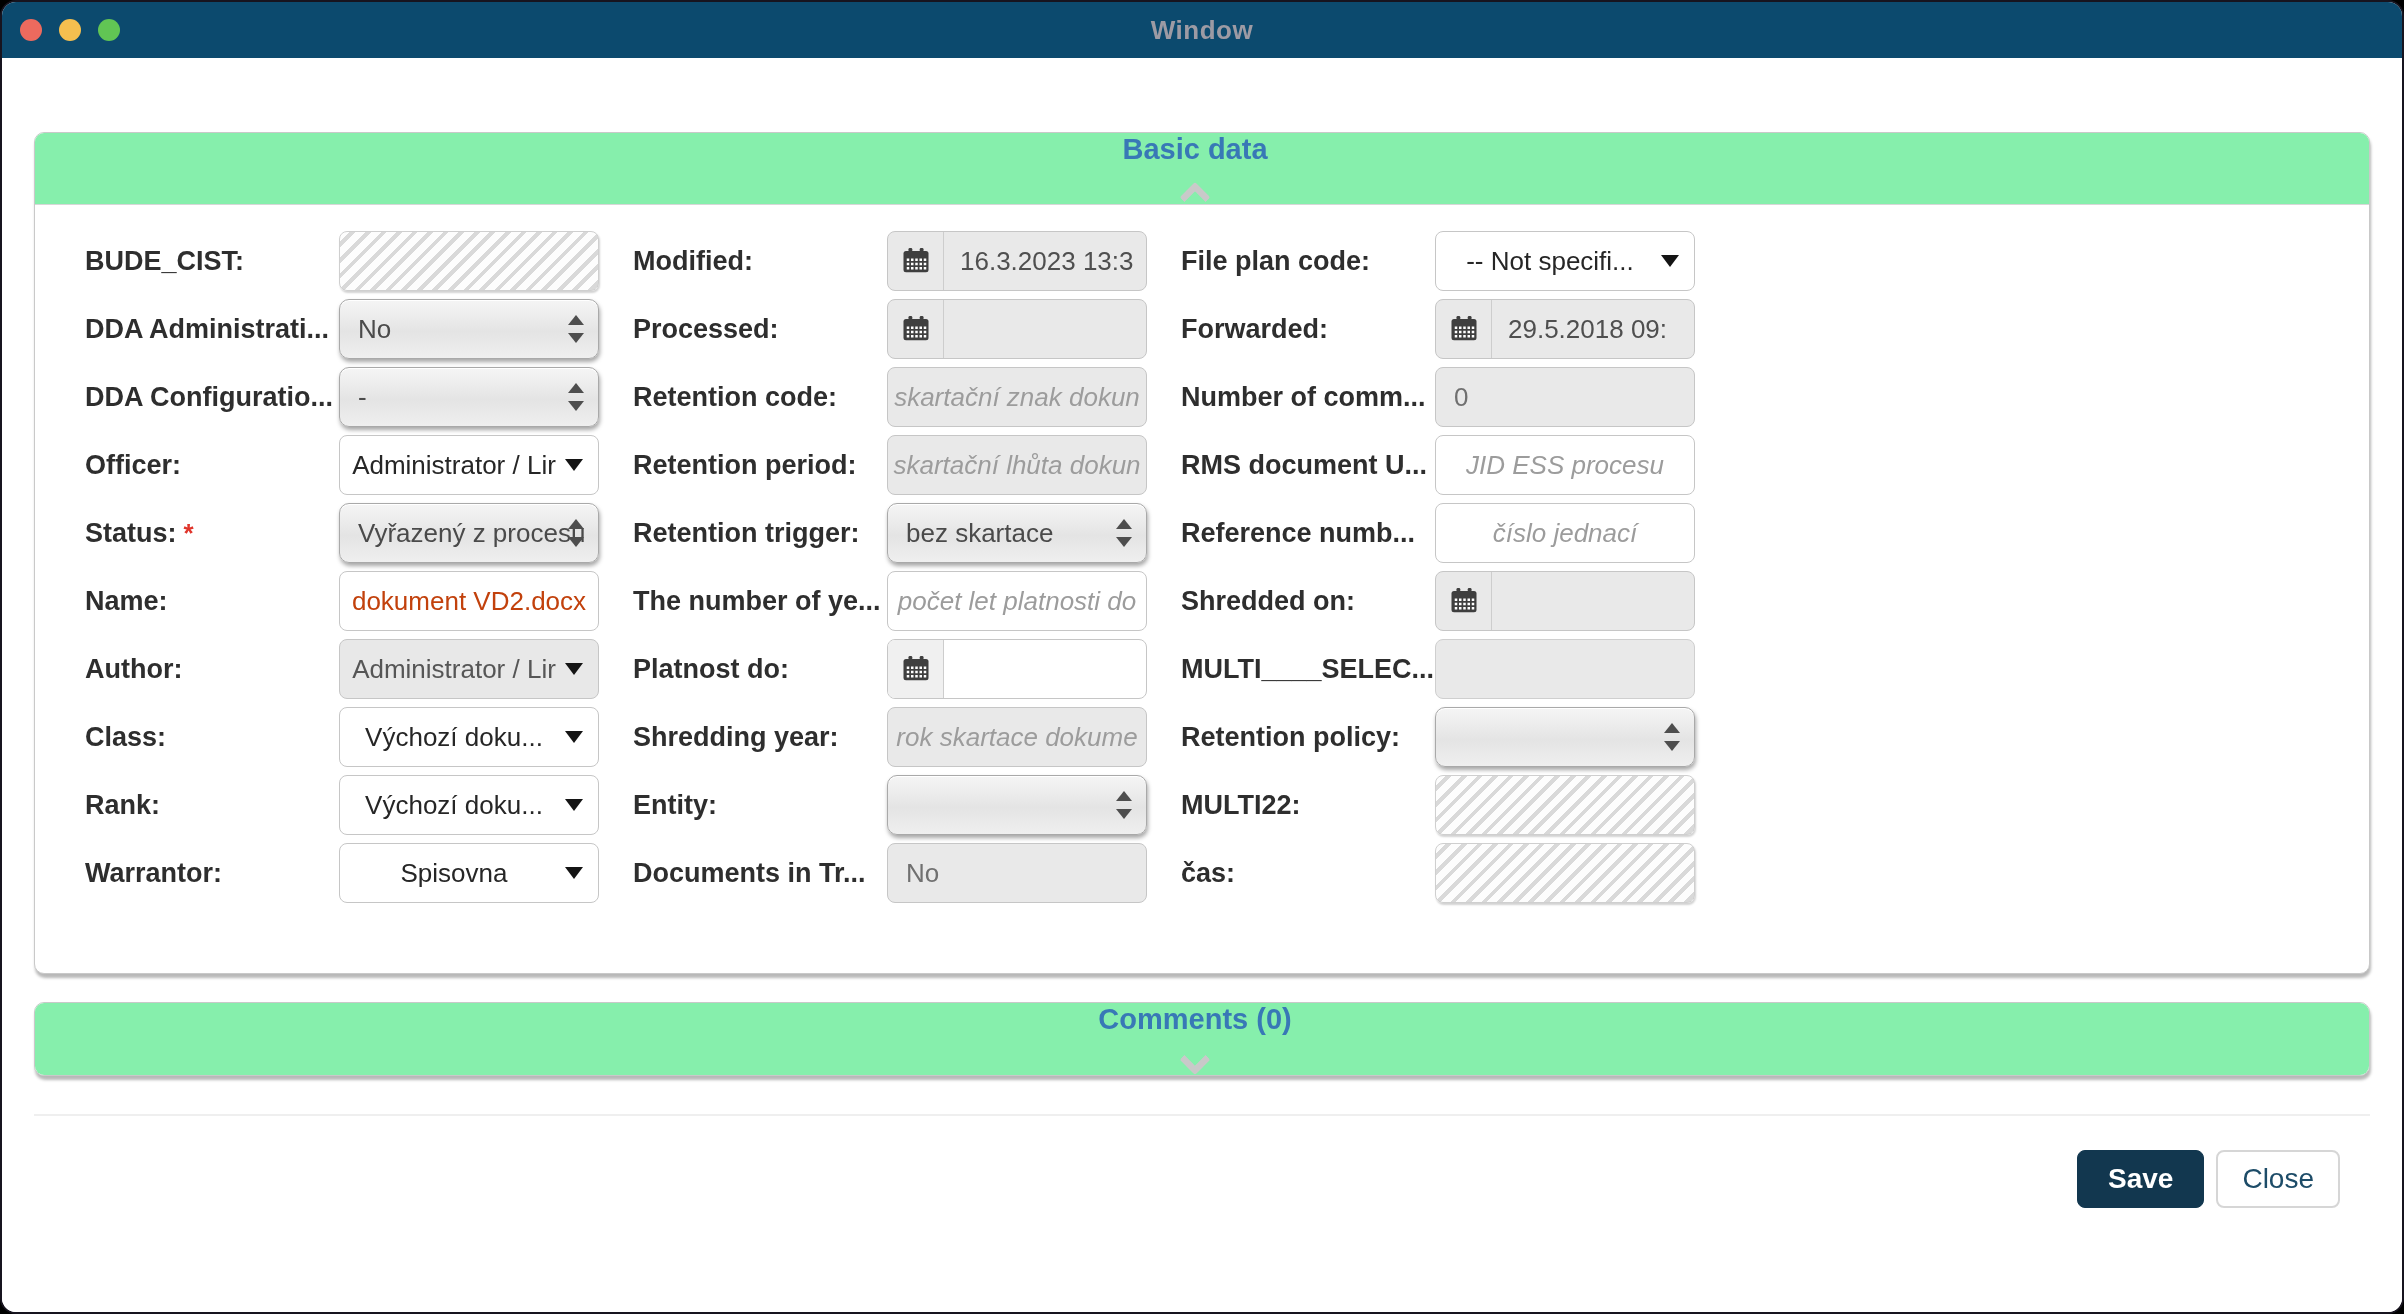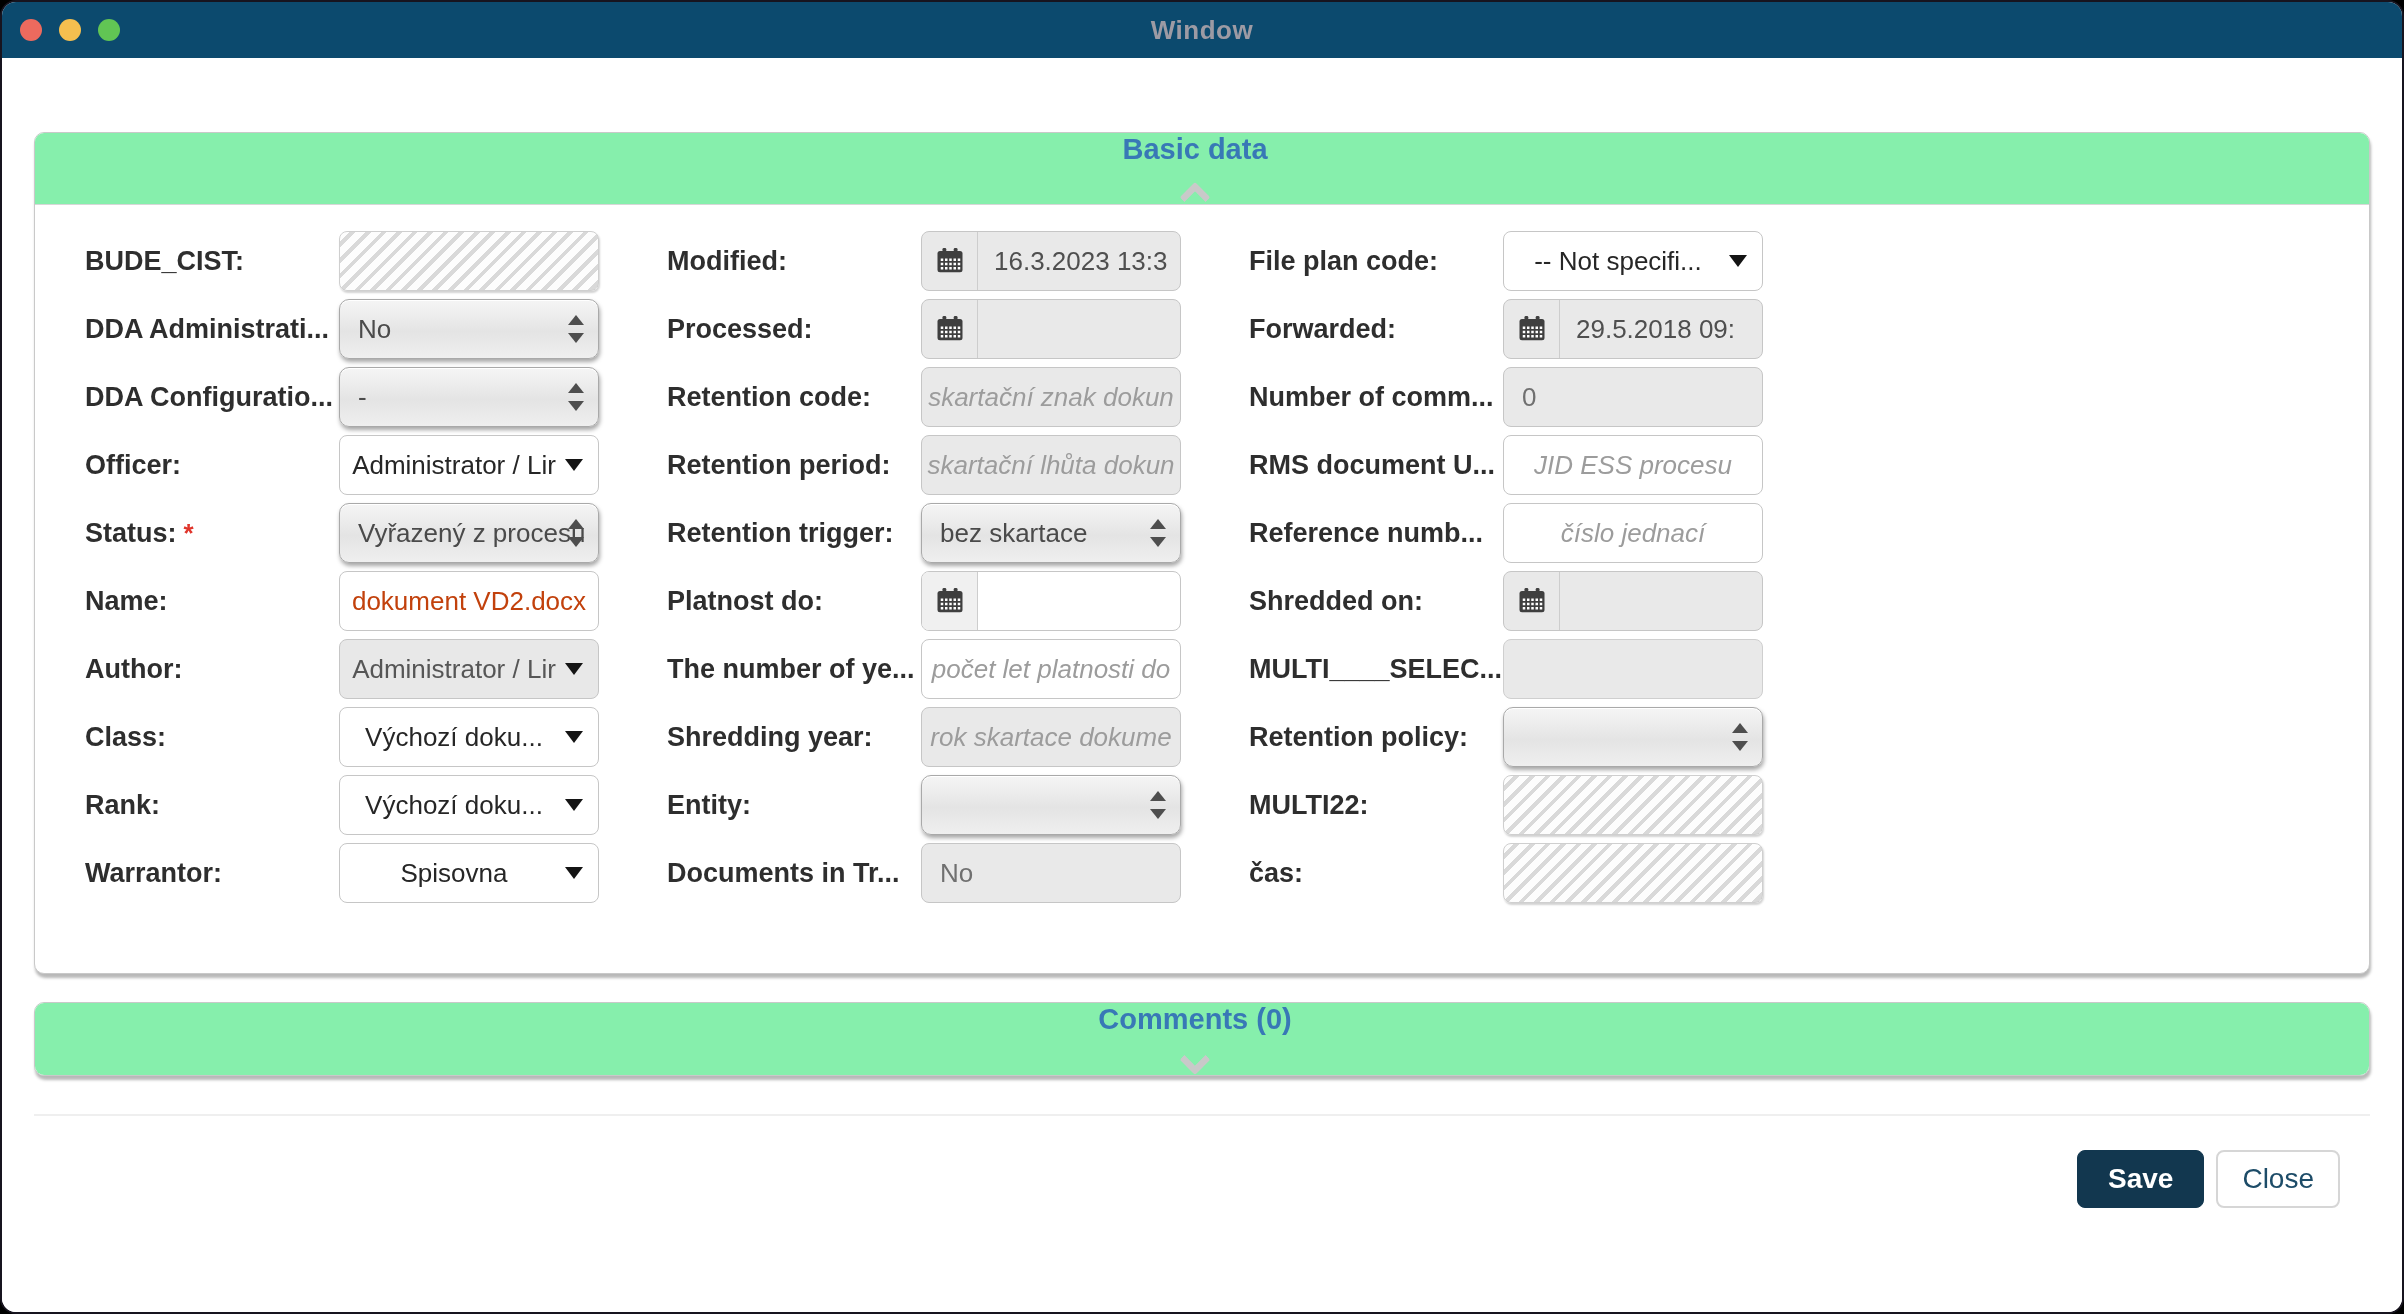--- a/index.html
+++ b/index.html
@@ -16,21 +16,21 @@
 
   
   .panel { margin:0 32px; border:1px solid #c9c9c9; border-radius:10px; box-shadow:1px 4px 3px rgba(0,0,0,.28); background:#fff; }
   .panel-header { background:#86efac; height:72px; display:flex; align-items:center; justify-content:space-between; padding:0 38px 0 24px; border-radius:9px 9px 0 0;flex-direction:column; }
   .panel.open .panel-header { border-bottom:1px solid #d7d7d7; }
   .panel-title { color:#3878b6; font-weight:bold; font-size:29px; }
   .chev { width:22px; height:22px; border-top:7px solid #c9c9c9; border-right:7px solid #c9c9c9; border-radius:3px; }
   .chev.up   { transform:rotate(-45deg) translate(-3px,3px); }
   .chev.down { transform:rotate(135deg) translate(-3px,3px); }
 
-  .panel-body { padding:30px 20px 58px 50px; display:flex; gap:58px; border-radius:0 0 9px 9px; }
+  .panel-body { padding:30px 20px 58px 50px; display:flex; gap:24px; border-radius:0 0 9px 9px; }
 
   .fcol { width:524px; }
   .frow { display:flex; align-items:center; height:52px; margin-bottom:16px; }
   .flabel { width:254px; flex-shrink:0; font-weight:bold; font-size:27px; color:#2e2e2e; white-space:nowrap; overflow:hidden; }
   .req { color:#e0352b; font-size:26px; margin-left:7px; font-weight:bold; }
   .fctl { width:260px; height:60px; position:relative; flex-shrink:0; }
 
   
   .hatched { width:100%; height:100%; border:1px solid #cfcfcf; border-radius:8px;
              background:repeating-linear-gradient(135deg,#fdfdfd 0 7px,#d9d9d9 7px 11px);
@@ -277,20 +277,25 @@
             <div class="flabel">Retention trigger:</div>
             <div class="fctl">
               <div class="sel">
                   <span>bez skartace</span>
                 </div>
               <div class="spin"></div>
             </div>
           </div>
 
           <div class="frow">
+            <div class="flabel">The number of ye...</div>
+            <div class="fctl"><input class="txt" placeholder="počet let platnosti do" style=""></div>
+          </div>
+
+          <div class="frow">
             <div class="flabel">Platnost do:</div>
             <div class="fctl">
               <div class="dateg editable">
                 <div class="ico">
                   <svg width="30" height="30" viewBox="0 0 24 24">
                       <rect x="6" y="1.5" width="3" height="5" rx="1" fill="#3f3f3f"></rect>
                       <rect x="15" y="1.5" width="3" height="5" rx="1" fill="#3f3f3f"></rect>
                       <rect x="2" y="4" width="20" height="17" rx="2" fill="#3f3f3f"></rect>
                       <g fill="#fff">
                         <rect x="4.6" y="10" width="2" height="2"></rect>
@@ -310,25 +315,20 @@
                         <rect x="18.2" y="16.8" width="2" height="2"></rect>
                       </g>
                     </svg>
                 </div>
                 <div class="val"></div>
               </div>
             </div>
           </div>
 
           <div class="frow">
-            <div class="flabel">The number of ye...</div>
-            <div class="fctl"><input class="txt" placeholder="počet let platnosti do" style=""></div>
-          </div>
-
-          <div class="frow">
             <div class="flabel">Shredding year:</div>
             <div class="fctl"><input class="txt gray" placeholder="rok skartace dokume" style=""></div>
           </div>
 
           <div class="frow">
             <div class="flabel">Entity:</div>
             <div class="fctl">
               <div class="sel">
                   <span></span>
                 </div>

